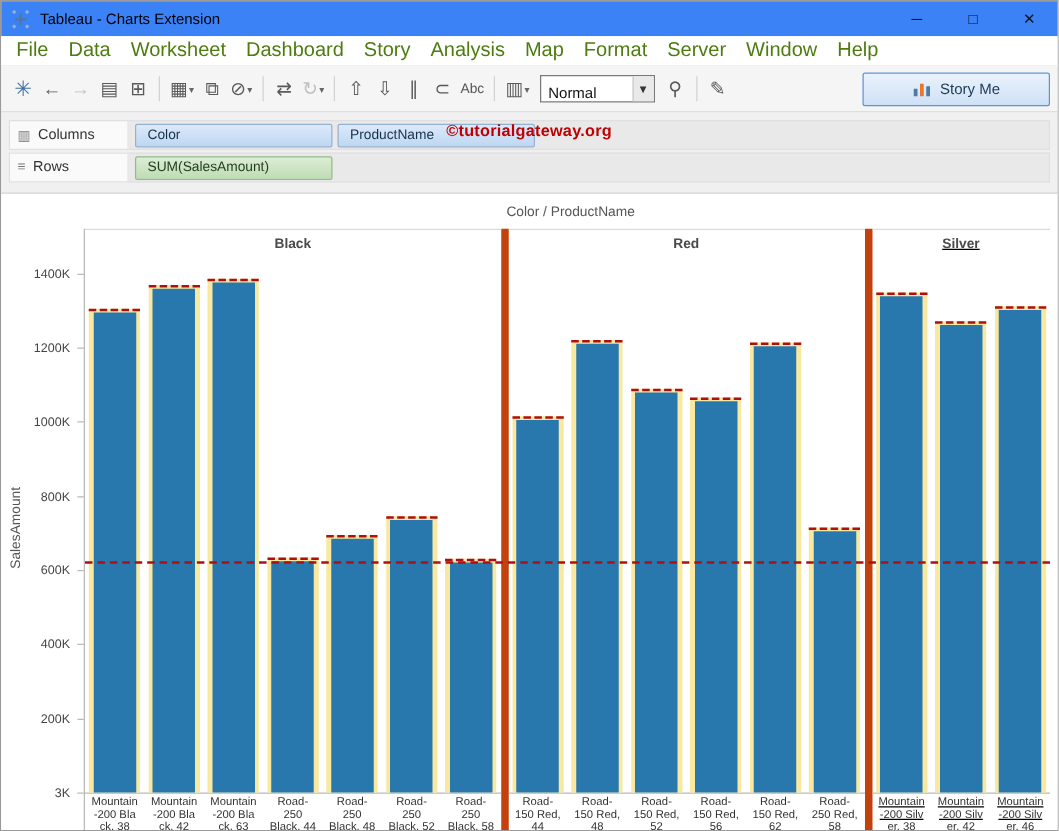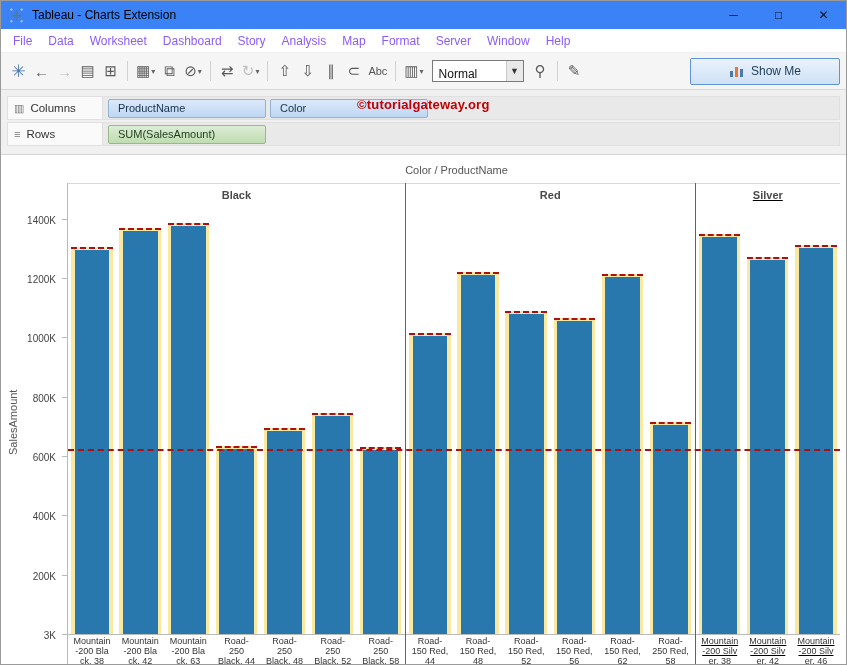--- a/index.html
+++ b/index.html
@@ -13,21 +13,21 @@
     padding-left:8px;background:#3b82f6}
   .app-icon{width:16px;height:16px;margin-right:7px;display:flex;align-items:center}
   .title{font-size:12px;color:#000}
   .win-controls{margin-left:auto;display:flex;height:100%}
   .wc{width:45px;display:flex;align-items:center;justify-content:center;
     font-size:12px;color:#111;cursor:default}
 
   
   .menubar{height:24px;flex:0 0 auto;display:flex;align-items:center;
     background:#fff;padding-left:4px;border-bottom:1px solid #f0f0f0}
-  .menu-item{padding:0 8px;font-size:12px;height:24px;line-height:24px;color:#8b5cf6}
+  .menu-item{padding:0 8px;font-size:16px;height:24px;line-height:24px;color:#4d7c0f}
 
   
   .toolbar{height:37px;flex:0 0 auto;background:#f5f5f5;border-bottom:1px solid #d8d8d8;
     display:flex;align-items:center;padding:0 6px}
   .tb-btn{height:24px;min-width:23px;display:flex;align-items:center;justify-content:center;
     font-size:15px;color:#5a5a5a;padding:0 3px;border-radius:2px}
   .tb-btn .dd{font-size:8px;margin-left:1px;color:#666}
   .tb-btn.disabled{color:#c0c0c0}
   .tb-btn.logo{color:#4472a8;font-size:17px}
   .tb-btn.abc{font-size:11px;color:#555}
@@ -61,21 +61,21 @@
   .chart{flex:1;background:#fff;padding-top:4px;overflow:hidden}
   .chart-title{margin-left:66px;text-align:center;font-size:11px;color:#555;
     height:24px;line-height:22px}
   .chart-body{display:flex;padding-right:6px;height:482px}
   .y-axis{width:66px;position:relative;flex:0 0 auto}
   .y-label{position:absolute;left:6px;top:272px;transform:rotate(-90deg);
     transform-origin:left top;font-size:11px;color:#555;white-space:nowrap}
   .ytick{position:absolute;right:11px;font-size:10px;color:#444;transform:translateY(50%)}
   .ytickmark{position:absolute;right:0;width:5px;height:1px;background:#b9b9b9}
   .groups{flex:1;display:flex;position:relative;border-left:1px solid #b9b9b9}
-  .group{display:flex;flex-direction:column;border-right:1px solid #c2410c}
+  .group{display:flex;flex-direction:column;border-right:6px solid #c2410c}
   .group:last-child{border-right:none}
   .g-header{height:22px;border-top:1px solid #d9d9d9;display:flex;align-items:center;
     justify-content:center;font-size:11px;font-weight:bold;color:#4a4a4a}
   .g-plot{height:430px;display:flex;align-items:flex-end;border-bottom:1px solid #b9b9b9}
   .slot{flex:1;position:relative;height:100%}
   .band{position:absolute;bottom:0;left:7%;width:86%;background:var(--band,#f9e9a0);
     border-top:2px dashed var(--ref,#ad1014)}
   .bar{position:absolute;bottom:0;left:14%;width:72%;background:var(--bar,#2878ae)}
   .g-labels{height:30px;display:flex}
   .xlabel{flex:1;font-size:9px;line-height:10px;color:#333;text-align:center;padding-top:1px}
@@ -201,33 +201,33 @@
         </div>
       </div>
     <div class="showme">
       <span style="display:flex">
         <svg width="15" height="13" viewBox="0 0 15 13">
           <rect x="1" y="6" width="3" height="6" fill="#4e79a7"></rect>
           <rect x="6" y="2" width="3" height="10" fill="#e8762c"></rect>
           <rect x="11" y="4" width="3" height="8" fill="#4e79a7"></rect>
         </svg>
       </span>
-      <span>Show Me</span>
+      <span>Story Me</span>
     </div>
   </div>
 
   <div class="shelves">
     <div class="shelf-row">
       <div class="shelf-label">
         <span class="shelf-icon">▥</span>
         <span>Columns</span>
       </div>
       <div class="shelf-tray" id="columns-tray">
+          <div class="pill discrete">Color</div>
           <div class="pill discrete">ProductName</div>
-          <div class="pill discrete">Color</div>
         </div>
     </div>
     <div class="shelf-row">
       <div class="shelf-label">
         <span class="shelf-icon">≡</span>
         <span>Rows</span>
       </div>
       <div class="shelf-tray" id="rows-tray">
           <div class="pill continuous">SUM(SalesAmount)</div>
         </div>

